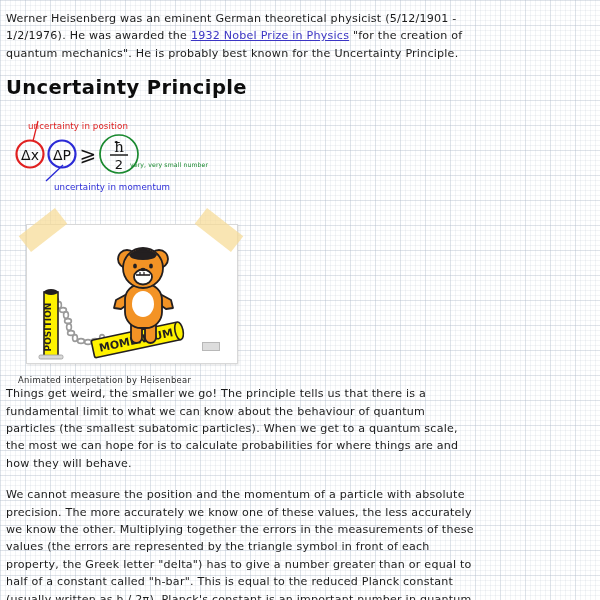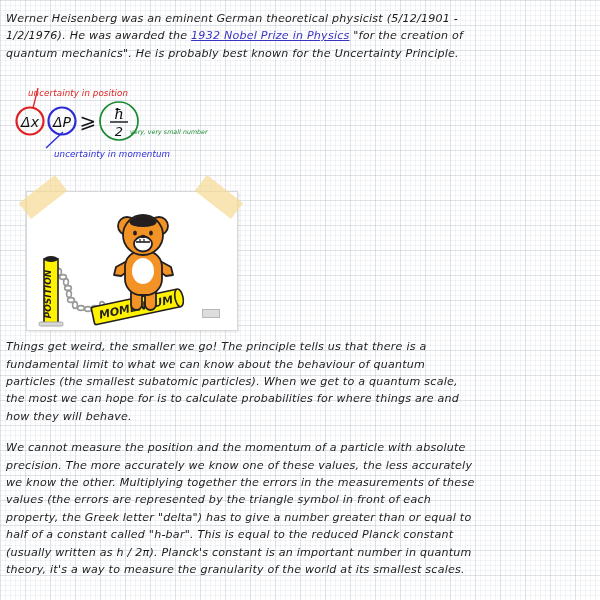--- a/index.html
+++ b/index.html
@@ -21,21 +21,20 @@
     background-position: 0 0, 0 0, 0 0, 0 0;
     font-family: "DejaVu Sans", sans-serif;
     color: #1b1b1b;
   }
   .page {
     position: relative;
     width: 484px;
     height: 600px;
     box-sizing: border-box;
     padding: 10px 8px 0 6px;
-    font-style: italic;
   }
   p.body-text {
     margin: 0 0 14px 0;
     font-size: 11.1px;
     line-height: 17.4px;
     letter-spacing: 0.22px;
     color: #1b1b1b;
     text-align: left;
   }
   a.inline-link {
@@ -120,20 +119,21 @@
 </style>
 </head>
 <body>
 
 <div class="page">
 
   <p class="body-text">
     <span>Werner Heisenberg was an eminent German theoretical physicist (5/12/1901 - 1/2/1976). He was awarded the </span><a class="inline-link" href="#">1932 Nobel Prize in Physics</a><span> "for the creation of quantum mechanics". He is probably best known for the Uncertainty Principle.</span>
   </p>
 
+  <h2 class="section-heading">Uncertainty Principle</h2>
 
   <div class="equation-block">
     <span class="eq-label position-label">uncertainty in position</span>
     <span class="eq-label momentum-label">uncertainty in momentum</span>
     <span class="eq-note">very, very small number</span>
 
     <svg class="eq-svg" width="230" height="95" viewBox="0 0 230 95">
 
       <path d="M32 12 L27 32" stroke="#e02020" stroke-width="1.3" fill="none"></path>
 
@@ -215,18 +215,19 @@
         <ellipse cx="117" cy="53" rx="9" ry="7.5" fill="#ffffff"></ellipse>
         <path d="M110 51 L124 51" stroke="#231f20" stroke-width="1.6"></path>
         <path d="M114 48 L114 51 M118 48 L118 51" stroke="#231f20" stroke-width="1.2"></path>
         <ellipse cx="117" cy="45.5" rx="2.6" ry="1.8" fill="#231f20" stroke="none"></ellipse>
       </g>
     </svg>
 
     <div class="resize-dot"></div>
   </div>
 
+  <div class="caption">Animated interpetation by Heisenbear</div>
 
   <p class="body-text post-illustration">Things get weird, the smaller we go! The principle tells us that there is a fundamental limit to what we can know about the behaviour of quantum particles (the smallest subatomic particles). When we get to a quantum scale, the most we can hope for is to calculate probabilities for where things are and how they will behave.</p>
 
   <p class="body-text">We cannot measure the position and the momentum of a particle with absolute precision. The more accurately we know one of these values, the less accurately we know the other. Multiplying together the errors in the measurements of these values (the errors are represented by the triangle symbol in front of each property, the Greek letter "delta") has to give a number greater than or equal to half of a constant called "h-bar". This is equal to the reduced Planck constant (usually written as h / 2π). Planck's constant is an important number in quantum theory, it's a way to measure the granularity of the world at its smallest scales.</p>
 
 </div>
 
 </body></html>

